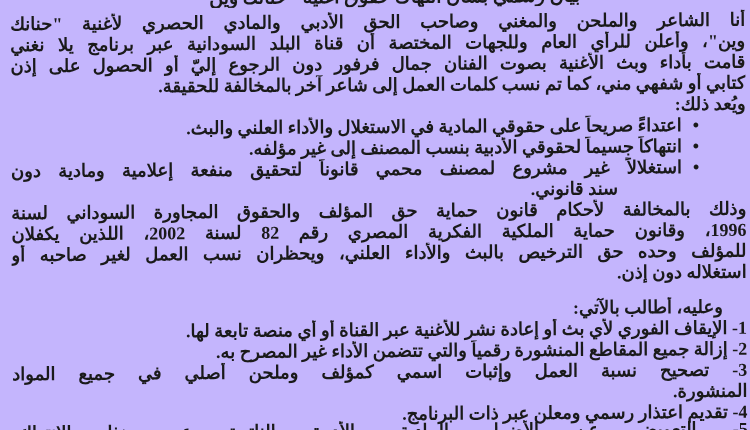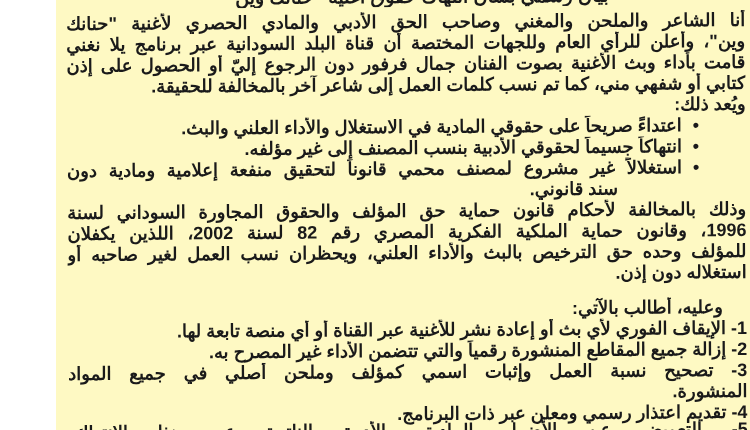--- a/index.html
+++ b/index.html
@@ -1,21 +1,21 @@
 <!DOCTYPE html>
 <html lang="ar" dir="rtl"><head>
 <meta charset="utf-8">
 <style>
   html,body{margin:0;padding:0;background:#ffffff;}
   .stage{
     position:relative;
-    width:694px;height:430px;
-    background:#fef9c3;
+    width:750px;height:430px;
+    background:#c4b5fd;
     overflow:hidden;
-    font-family:Liberation Sans, sans-serif;
+    font-family:Liberation Serif, serif;
   }
   .doc{
     position:absolute;
     top:0;left:0;right:0;
     padding:0 5px 0 10px;
     direction:rtl;
     color:#1a1a1a;
     font-weight:700;
     font-size:18px;
     line-height:21px;

